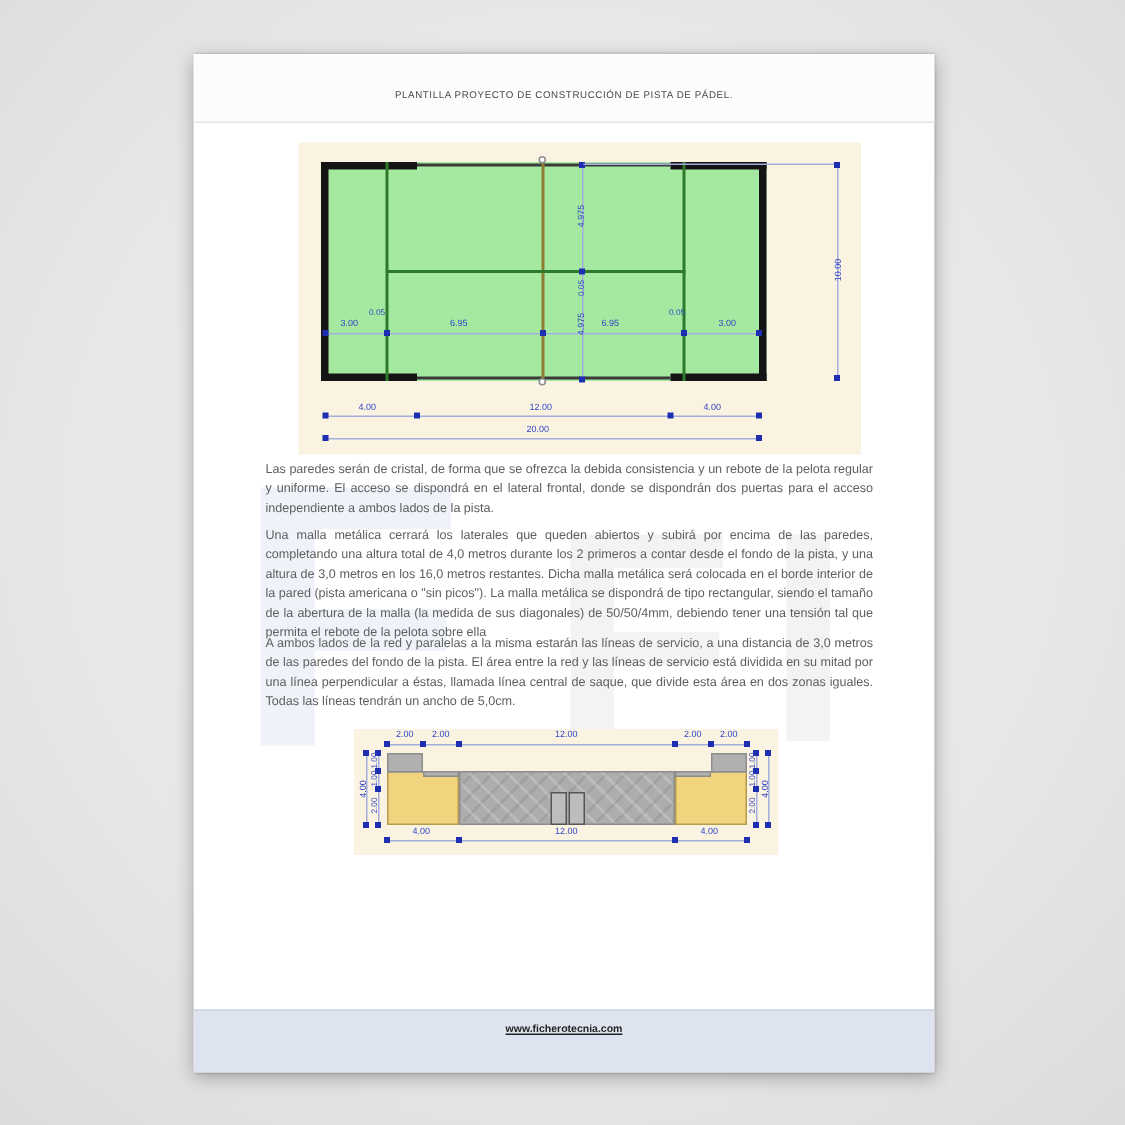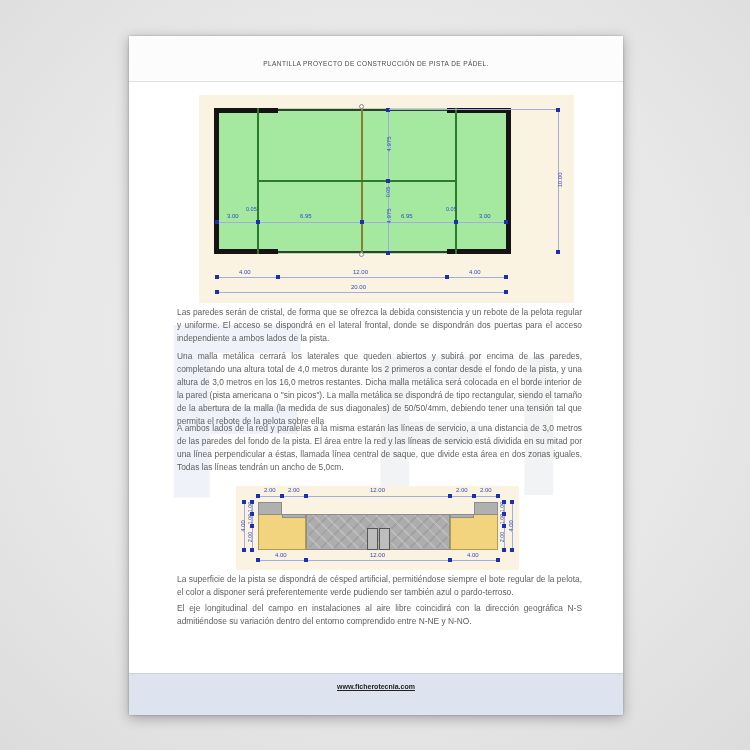--- a/index.html
+++ b/index.html
@@ -192,21 +192,19 @@
       <div class="abs ddot" style="left:266px; top:62px;"></div>
       <div class="dlabel dlabel-v dlabel-s" style="left:261px; top:18px;">1.00</div>
       <div class="dlabel dlabel-v dlabel-s" style="left:261px; top:30px;">1.00</div>
       <div class="dlabel dlabel-v dlabel-s" style="left:261px; top:48px;">2.00</div>
       <div class="abs dline" style="left:276px; top:16px; width:1px; height:48px;"></div>
       <div class="abs ddot" style="left:274px; top:14px;"></div>
       <div class="abs ddot" style="left:274px; top:62px;"></div>
       <div class="dlabel dlabel-v" style="left:269px; top:37px;">4.00</div>
     </div>
 
-    <div id="p4" class="para">La superficie de la pista se dispondrá de césped artificial, permitiéndose siempre el bote regular de la pelota, el color a disponer será preferentemente verde pudiendo ser también azul o pardo-terroso.</div>
-    <div id="p5" class="para">El eje longitudinal del campo en instalaciones al aire libre coincidirá con la dirección geográfica N-S admitiéndose su variación dentro del entorno comprendido entre N-NE y N-NO.</div>
 
     <div class="footer">
       <div class="footer-link">www.ficherotecnia.com</div>
     </div>
 
   </div>
 </div>
 
 </body></html>

